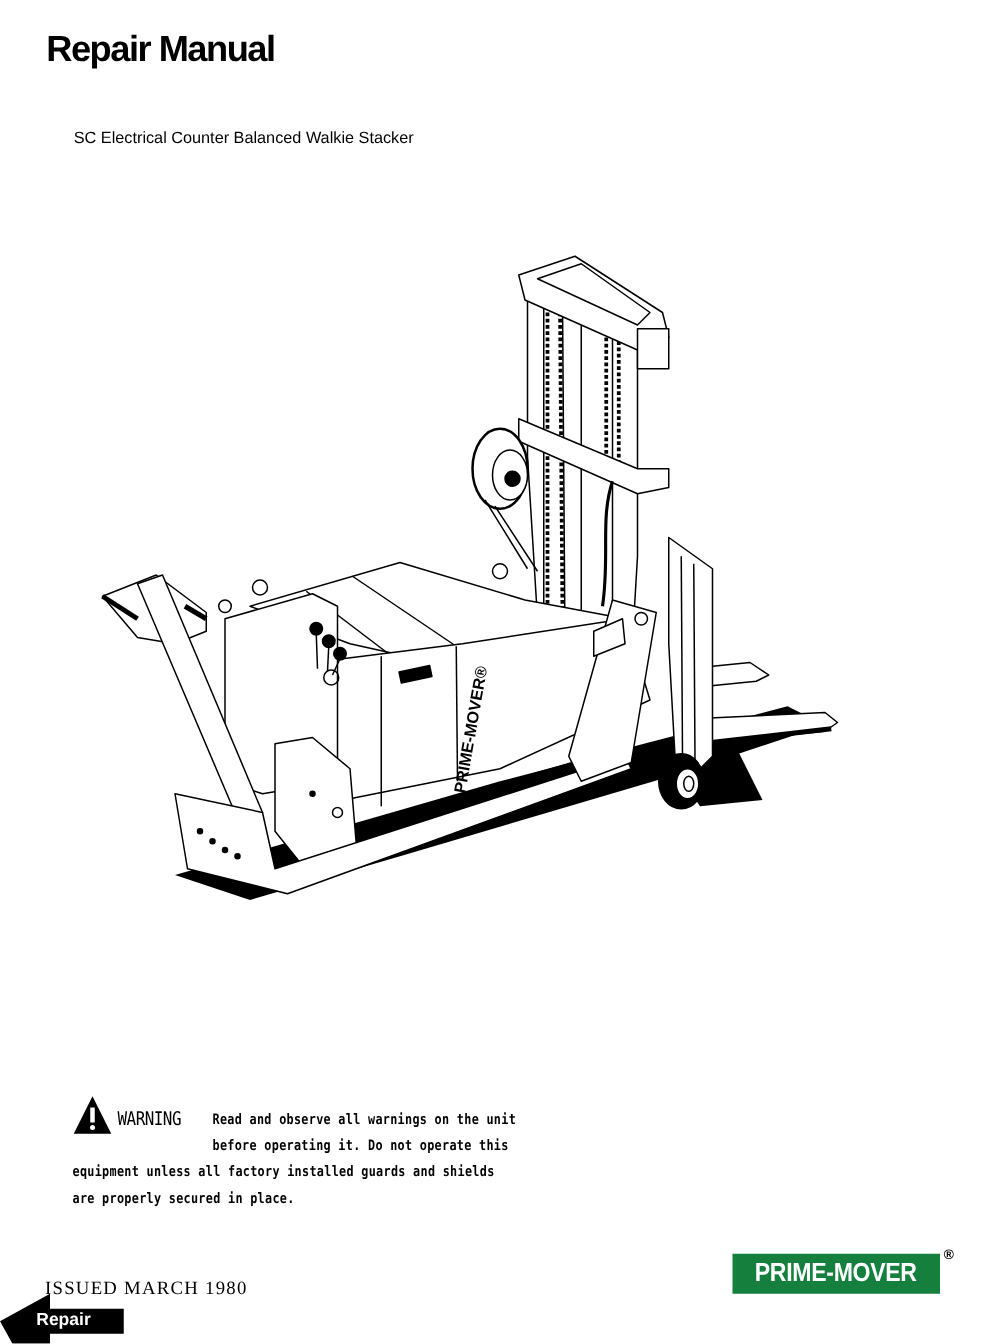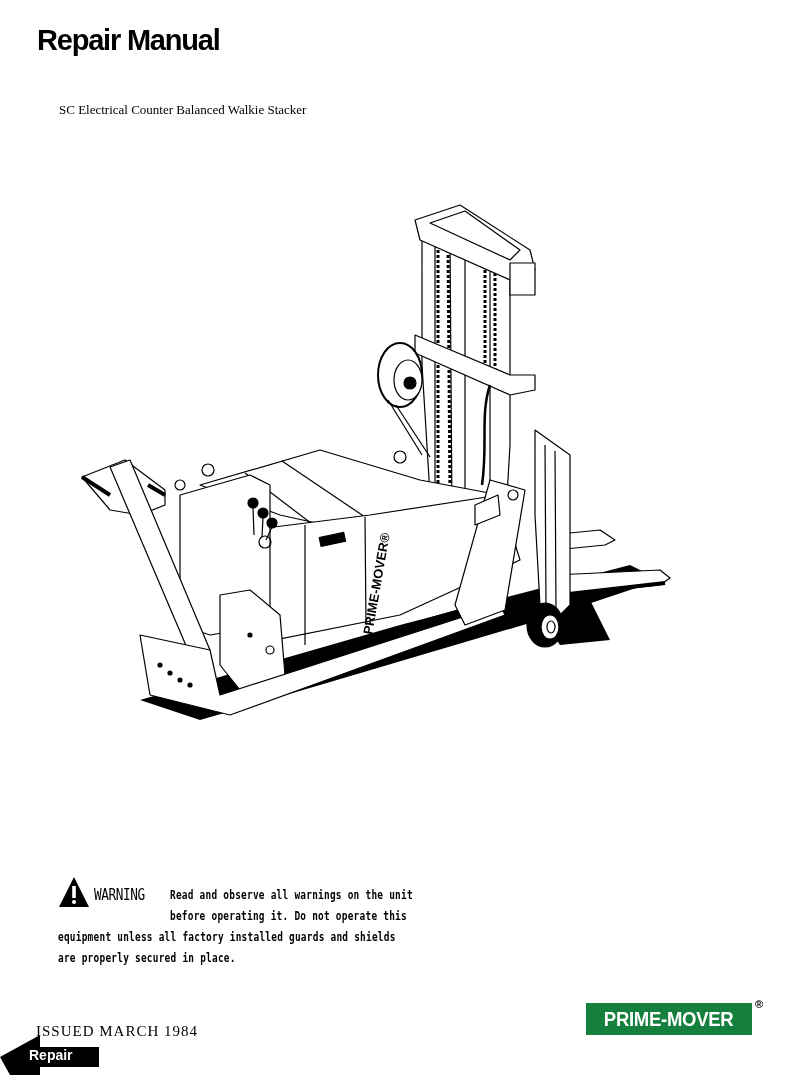--- a/index.html
+++ b/index.html
@@ -1,18 +1,18 @@
 <!DOCTYPE html>
 <html><head>
   <meta charset="utf-8">
   <style>
     html, body { margin:0; padding:0; background:#ffffff; }
     body { width:795px; height:1075px; position:relative; overflow:hidden; color:#000; }
     .title { position:absolute; left:37px; top:20px; font-family:"Liberation Sans", sans-serif; font-weight:bold; font-size:29px; letter-spacing:-1.2px; margin:0; line-height:40px; }
-    .subtitle { position:absolute; left:59px; top:102px; font-family:Liberation Serif, serif; font-size:13px; letter-spacing:0px; line-height:16px; white-space:pre; }
+    .subtitle { position:absolute; left:59px; top:102px; font-family:Liberation Sans, sans-serif; font-size:13px; letter-spacing:0px; line-height:16px; white-space:pre; }
     .illustration { position:absolute; left:70px; top:195px; width:620px; height:540px; }
     .warning { position:absolute; left:58px; top:876px; width:380px; font-family:"DejaVu Sans Mono", monospace; }
     .warn-icon { position:absolute; left:0; top:0; width:32px; height:32px; }
     .warn-label { position:absolute; left:36px; top:10px; font-family:"DejaVu Sans Mono", monospace; font-size:15px; letter-spacing:-0.5px; transform:scaleX(0.85); transform-origin:left; }
     .warn-text { position:absolute; font-size:11.5px; font-weight:bold; letter-spacing:0.3px; transform:scaleX(0.82); transform-origin:left; white-space:nowrap; line-height:14px; }
     .wt1 { left:112px; top:12px; }
     .wt2 { left:112px; top:33px; }
     .wt3 { left:0px; top:54px; }
     .wt4 { left:0px; top:75px; }
     .issued { position:absolute; left:36px; top:1022px; font-family:"Liberation Serif", serif; font-size:15px; letter-spacing:1px; line-height:18px; }
@@ -125,21 +125,21 @@
     <rect x="14.2" y="10" width="3.6" height="12" fill="#fff"></rect>
     <circle cx="16" cy="26" r="2" fill="#fff"></circle>
   </svg>
   <span class="warn-label">WARNING</span>
   <span class="warn-text wt1">Read and observe all warnings on the unit</span>
   <span class="warn-text wt2">before operating it.  Do not operate this</span>
   <span class="warn-text wt3">equipment unless all factory installed guards and shields</span>
   <span class="warn-text wt4">are properly secured in place.</span>
 </div>
 
-<div class="issued">ISSUED  MARCH  1984</div>
+<div class="issued">ISSUED  MARCH  1980</div>
 
 <div class="logo"><span>PRIME-MOVER</span></div>
 <div class="reg">®</div>
 
 <div class="return-btn">
   <svg width="100" height="40" viewBox="0 0 100 40">
     <path d="M0 22 L40 0 L40 12 L99 12 L99 32 L40 32 L40 40 L10 40 Z" fill="#000"></path>
   </svg>
   <span class="return-label">Repair</span>
 </div>

